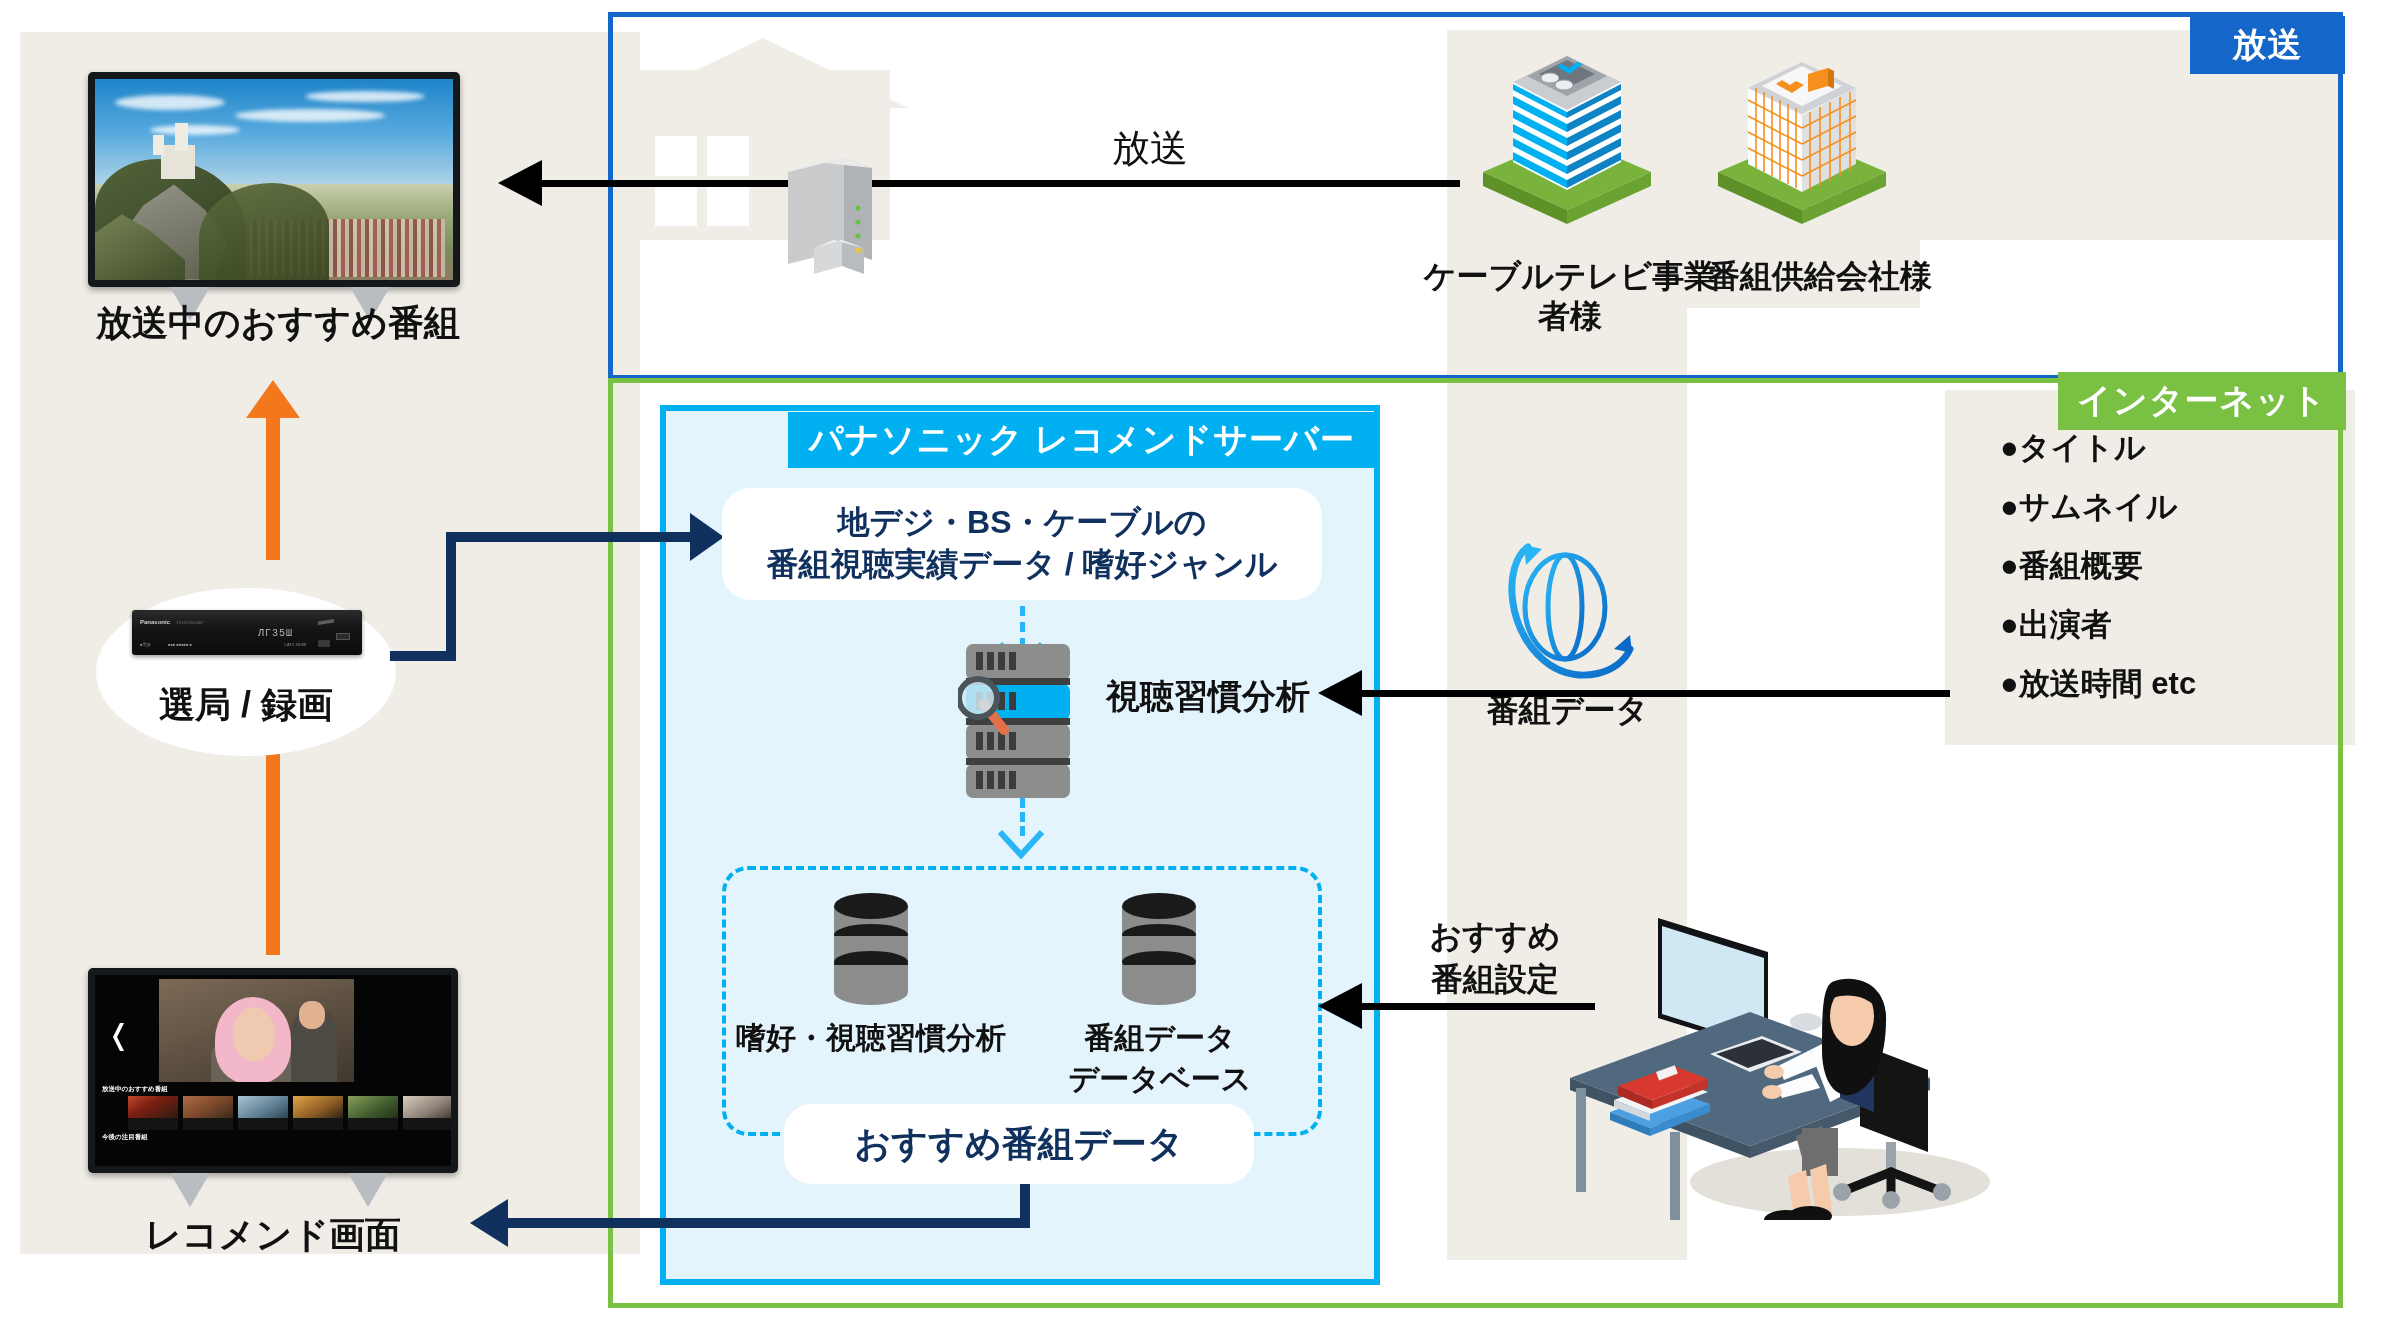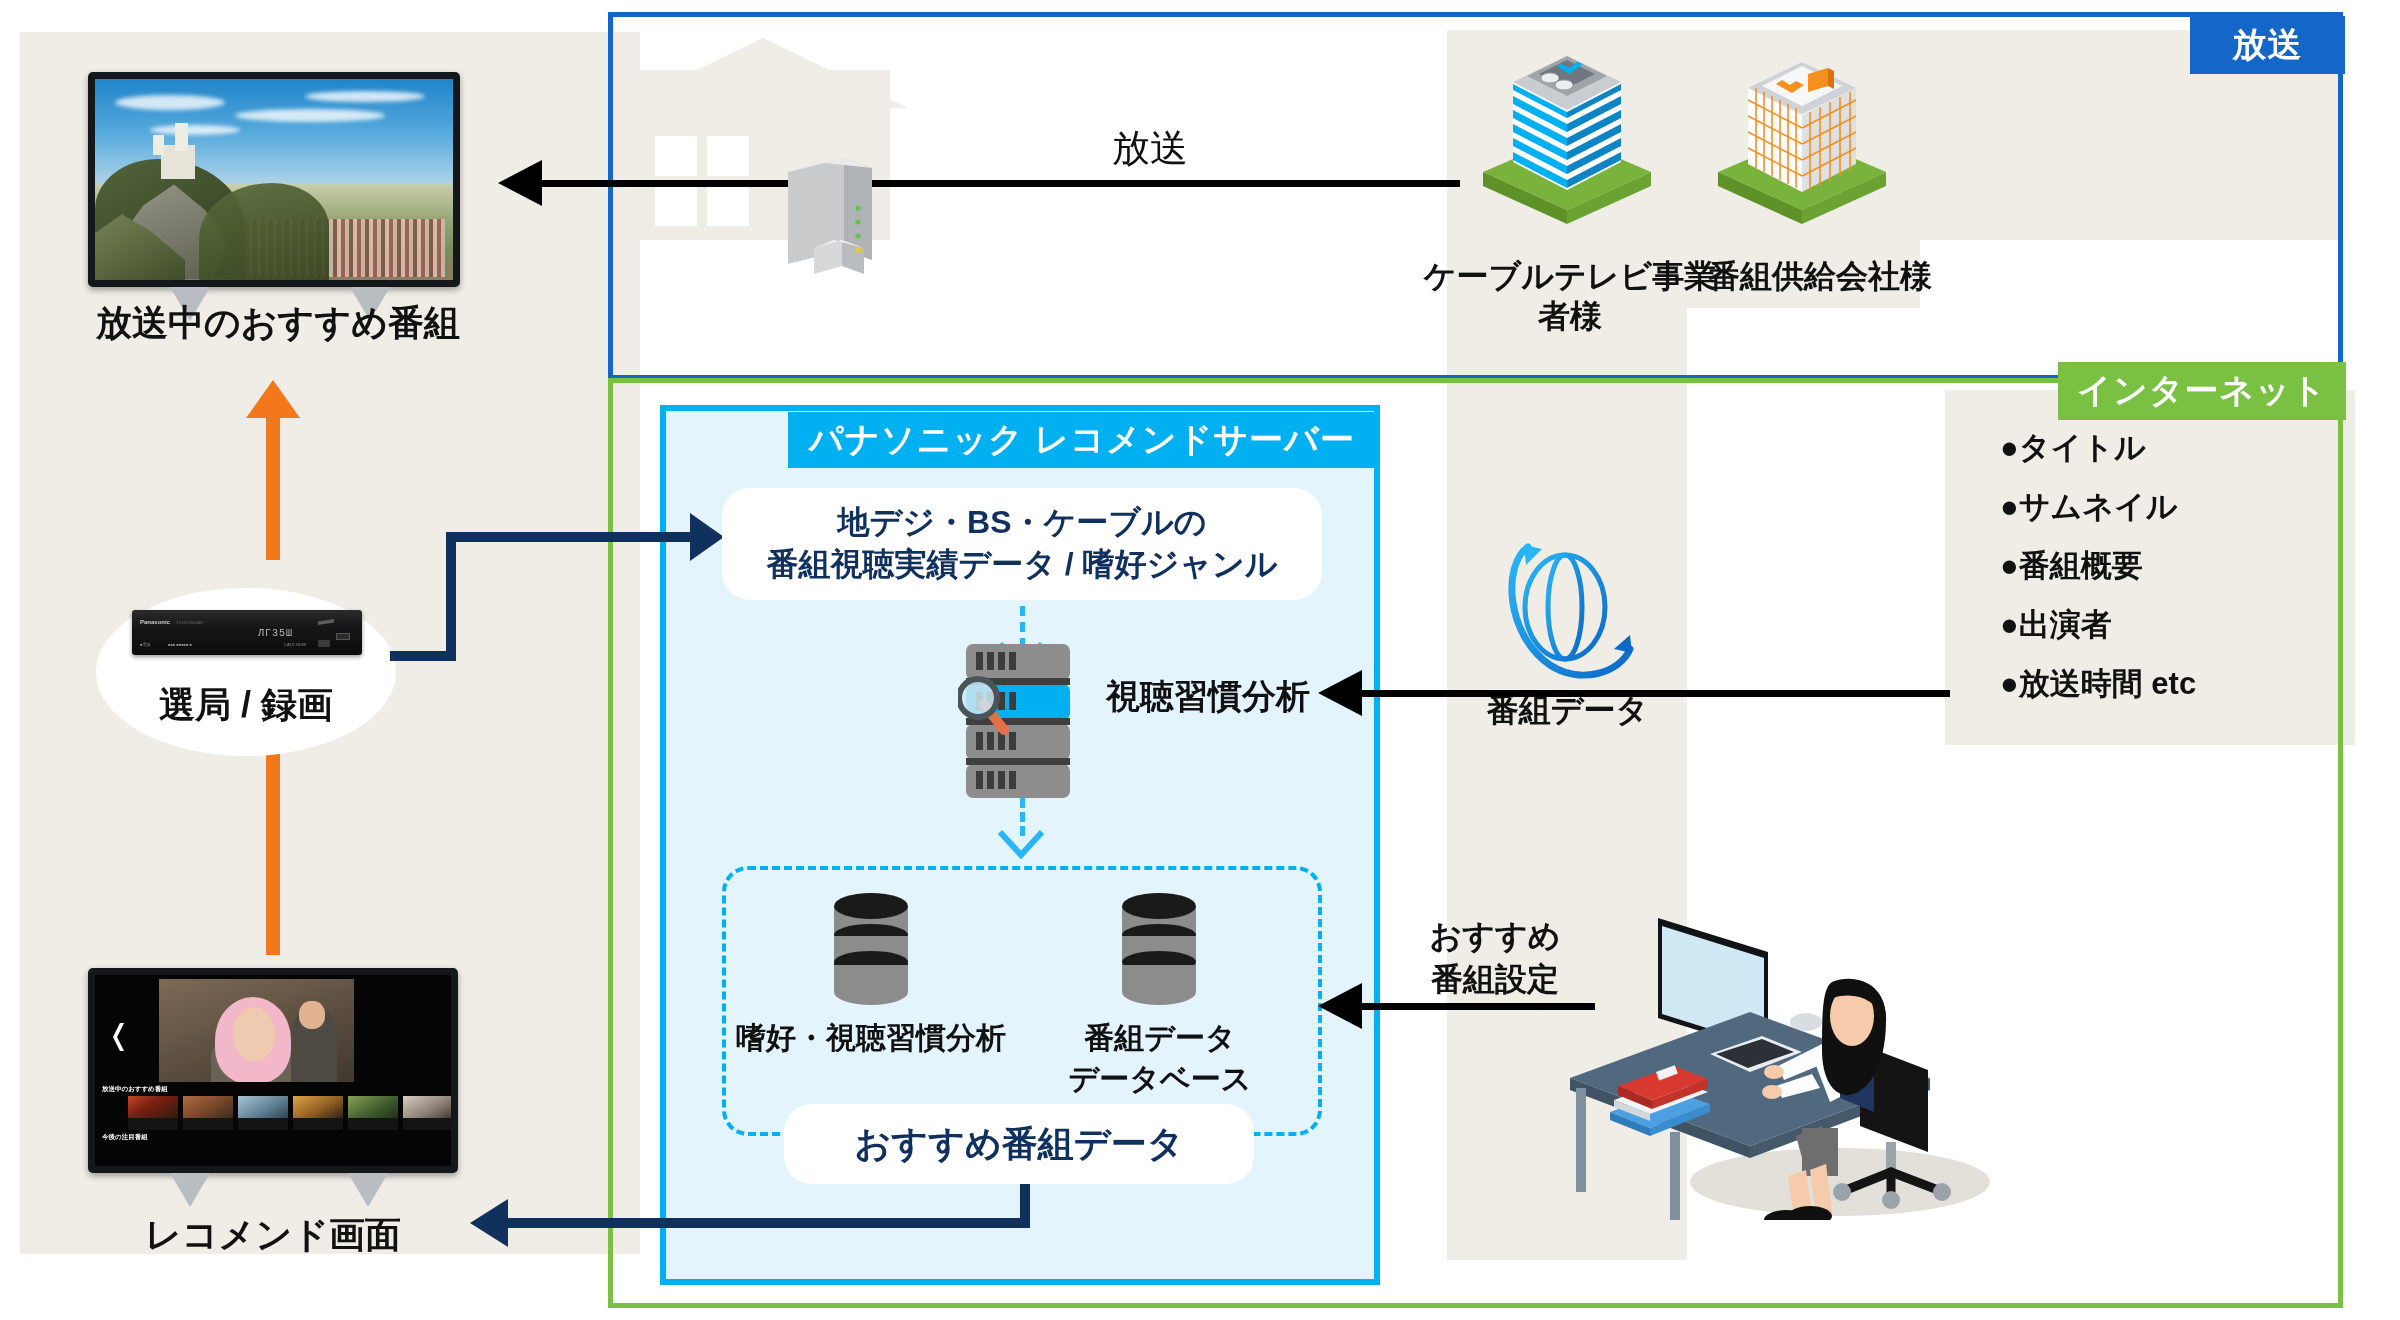--- a/index.html
+++ b/index.html
@@ -135,21 +135,21 @@
   <div class="beige" style="left:1447px; top:260px; width:240px; height:1000px;"></div>
   <div class="beige" style="left:1945px; top:390px; width:410px; height:355px;"></div>
 
   <div class="frame blue" style="left:608px; top:12px; width:1735px; height:368px;"></div>
   <div class="frame green" style="left:608px; top:378px; width:1735px; height:930px;"></div>
   <div class="frame cyan" style="left:660px; top:405px; width:720px; height:880px;"></div>
 
   <div class="tab blue" style="left:2190px; top:16px; width:155px; height:58px;">
     <span>放送</span>
   </div>
-  <div class="tab green" style="left:2058px; top:362px; width:288px; height:58px;">
+  <div class="tab green" style="left:2058px; top:372px; width:288px; height:58px;">
     <span>インターネット</span>
   </div>
   <div class="server-title" style="left:788px; top:412px; width:588px; height:56px;">
     <span>パナソニック レコメンドサーバー</span>
   </div>
 
   <div class="tv" style="left:88px; top:72px; width:372px; height:215px;">
     <div class="tv-bezel">
       <div class="tv-screen">
         <div class="scenery">

